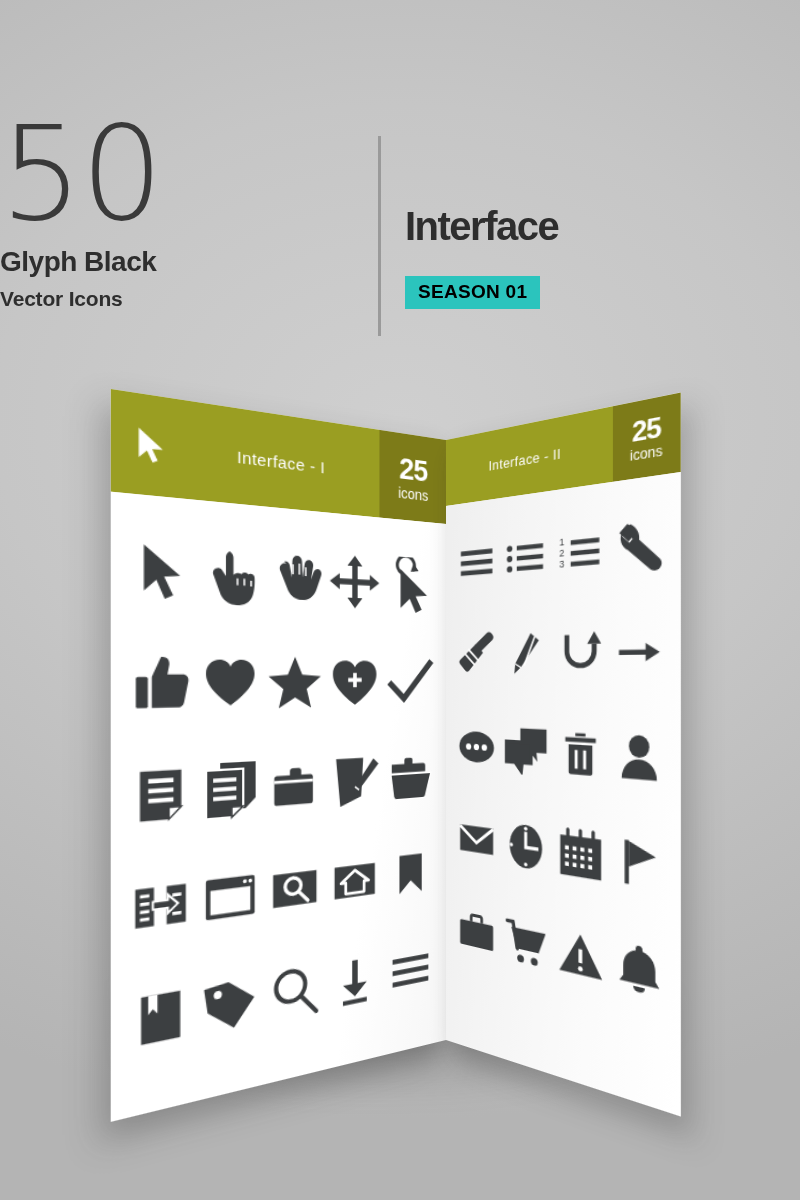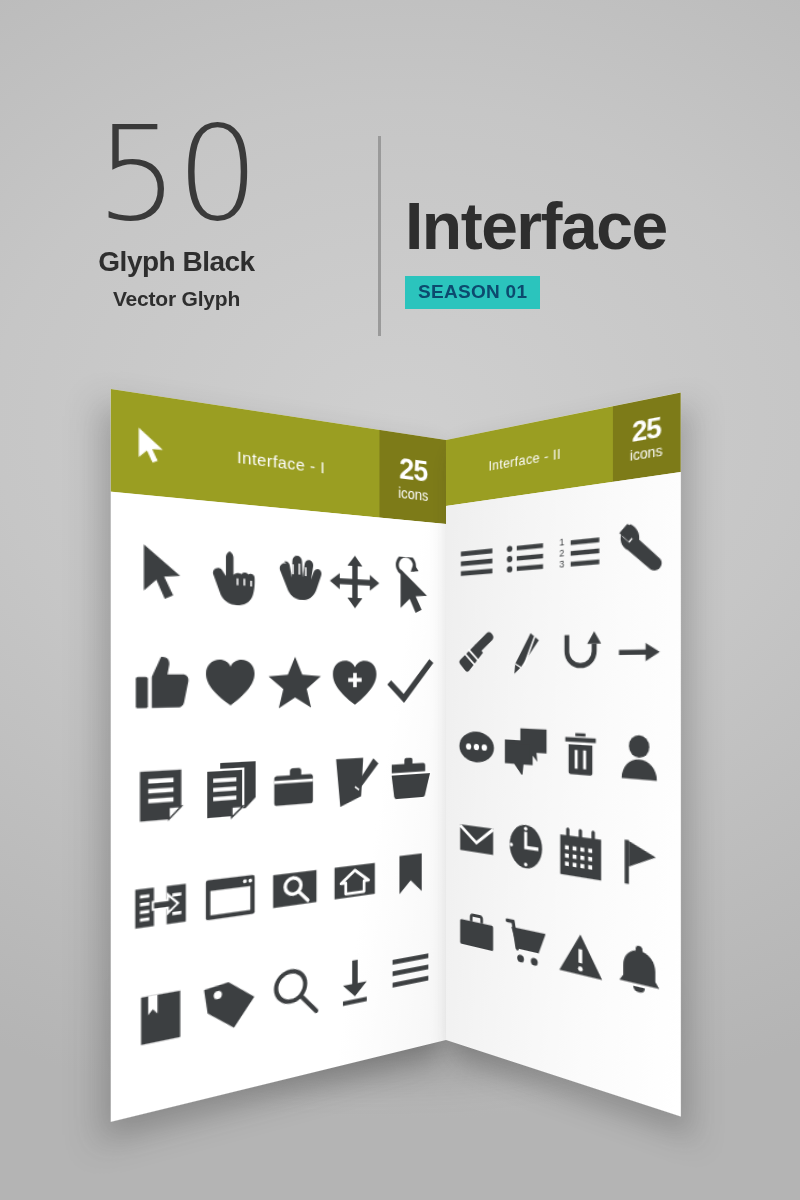--- a/index.html
+++ b/index.html
@@ -6,33 +6,33 @@
   body{
     width:800px;height:1200px;overflow:hidden;
     font-family:"Liberation Sans","DejaVu Sans",sans-serif;
     background:
       radial-gradient(ellipse 900px 700px at 50% 35%, #cfcfcf 0%, #c6c6c6 45%, #bcbcbc 75%, #b4b4b4 100%);
     position:relative;
   }
 
   
   .header{position:absolute;left:0;top:118px;width:800px;height:240px;}
-  .hdr-left{position:absolute;left:0;top:0;width:375px;text-align:center;padding-right:22px;box-sizing:border-box;}
+  .hdr-left{position:absolute;left:0;top:0;width:375px;text-align:left;padding-right:22px;box-sizing:border-box;}
   .big-count{
     font-size:130px;line-height:112px;color:#3a3a3a;font-weight:300;
     letter-spacing:-2px;font-family:"DejaVu Sans",sans-serif;
   }
   .sub1{font-size:28px;font-weight:bold;color:#2e2e2e;margin-top:16px;letter-spacing:-.5px;}
   .sub2{font-size:21px;font-weight:bold;color:#2e2e2e;margin-top:9px;letter-spacing:-.2px;}
   .divider{position:absolute;left:378px;top:18px;width:3px;height:200px;background:#9a9a9a;}
   .hdr-right{position:absolute;left:405px;top:80px;}
-  .title{font-size:66px;font-weight:bold;color:#2e2e2e;letter-spacing:-1.5px;line-height:56px;}
+  .title{font-size:40px;font-weight:bold;color:#2e2e2e;letter-spacing:-1.5px;line-height:56px;}
   .season{
     display:inline-block;margin-top:22px;padding:5px 13px 6px 13px;
-    font-size:19px;font-weight:bold;color:#0c4a6e;letter-spacing:.3px;
+    font-size:19px;font-weight:bold;color:#000000;letter-spacing:.3px;
   }
 
   
   .stage{position:absolute;left:0;top:0;width:800px;height:1200px;perspective:1500px;}
 
   .ground-shadow{
     position:absolute;left:120px;top:980px;width:560px;height:120px;
     background:radial-gradient(ellipse at 45% 30%, rgba(60,60,60,.34) 0%, rgba(90,90,90,.16) 45%, rgba(120,120,120,0) 75%);
     filter:blur(9px);
   }
@@ -81,21 +81,21 @@
   .cell svg{display:block;}
   .ico{fill:#3c3f41;}
 </style>
 </head>
 <body>
 
 <div class="header">
   <div class="hdr-left">
     <div class="big-count">50</div>
     <div class="sub1">Glyph Black</div>
-    <div class="sub2">Vector Glyph</div>
+    <div class="sub2">Vector Icons</div>
   </div>
   <div class="divider"></div>
   <div class="hdr-right">
     <div class="title">Interface</div>
     <div class="season" style="background: rgb(43, 196, 189);">SEASON 01</div>
   </div>
 </div>
 
 <div class="stage">
   <div class="ground-shadow"></div>

